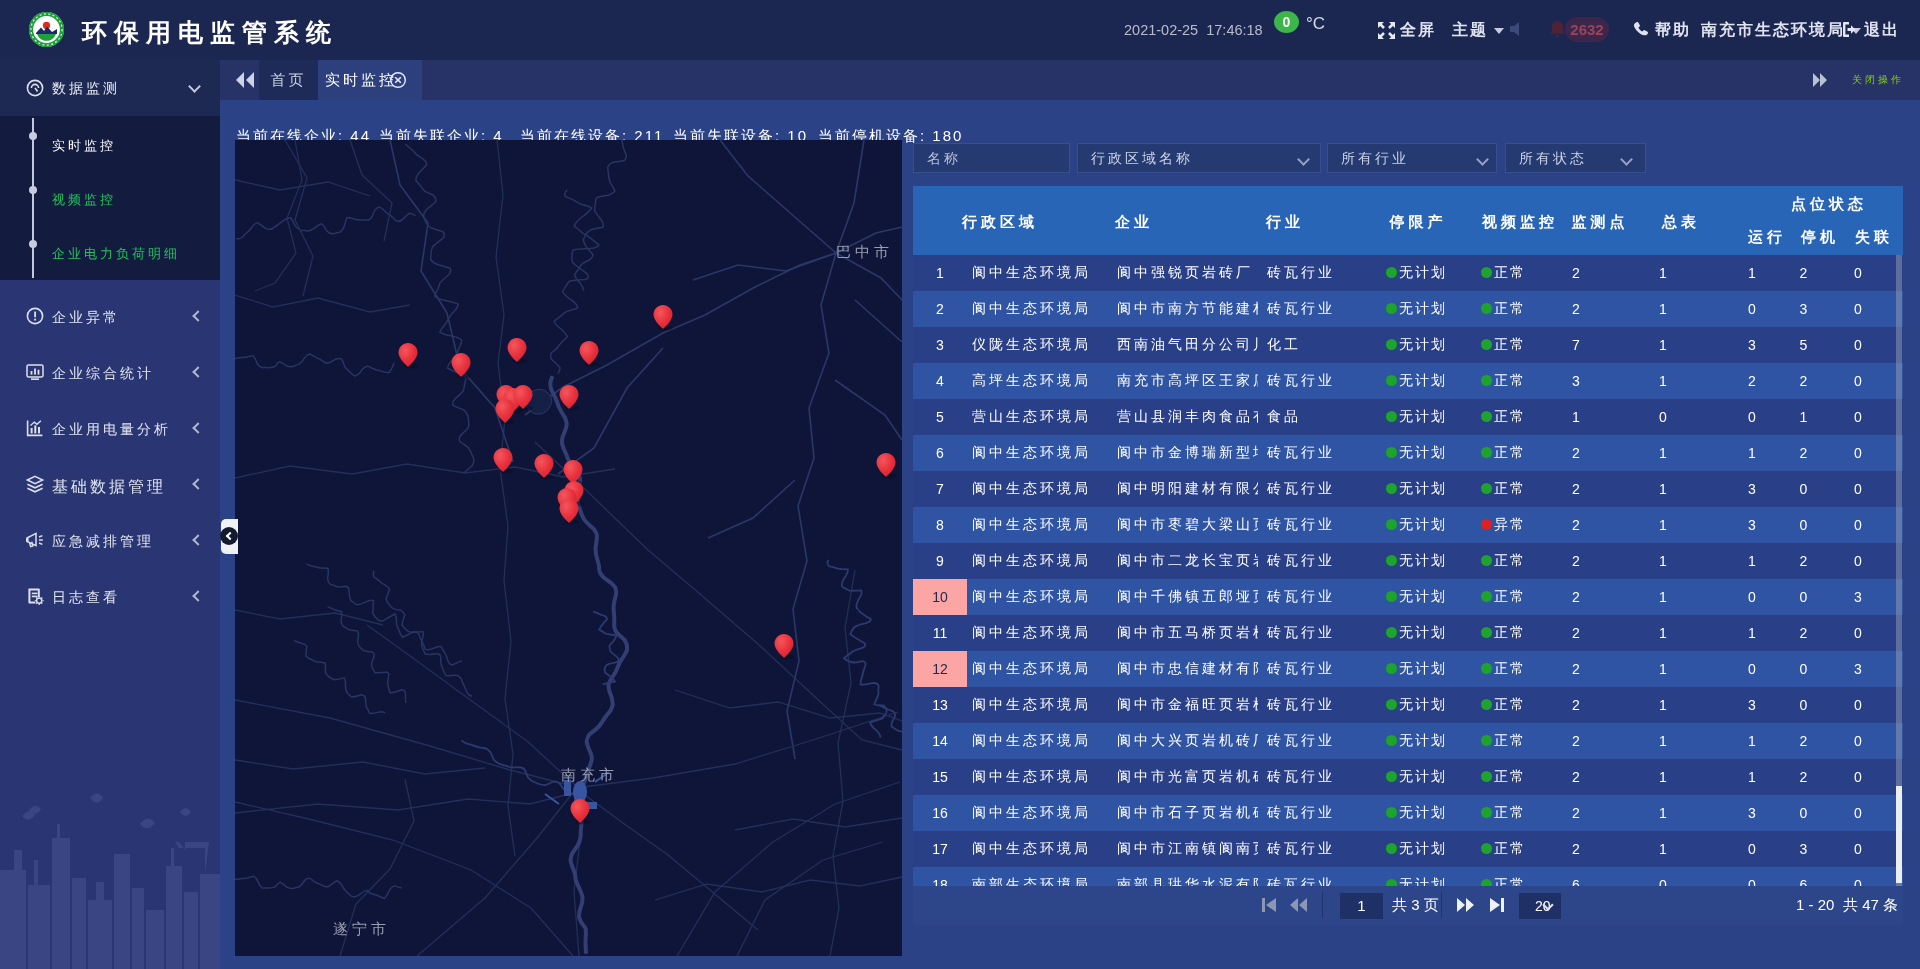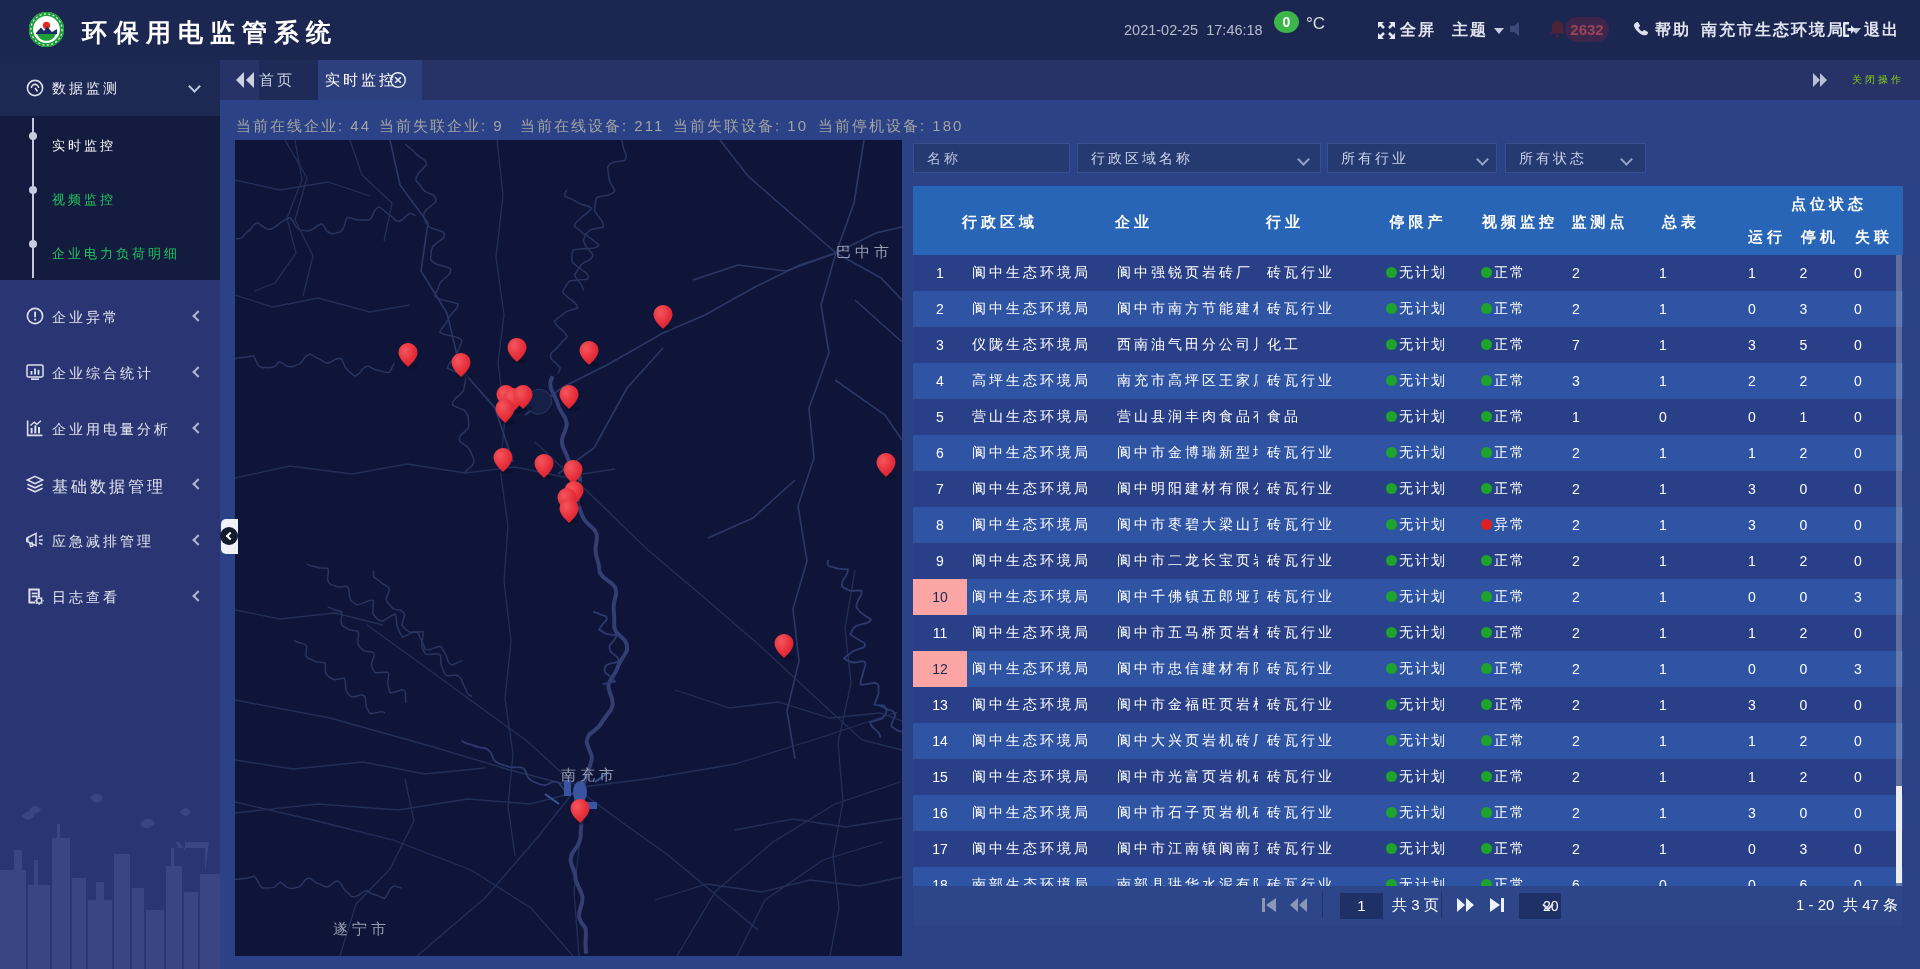--- a/index.html
+++ b/index.html
@@ -8,24 +8,24 @@
 .hdr{left:0;top:0;width:1920px;height:60px;background:#1c2751}
 .ttl{left:82px;top:16px;font-size:25px;font-weight:bold;color:#fff;letter-spacing:7px}
 .hr{color:#dfe3ee;font-size:16px;font-weight:600;letter-spacing:2px}
 .time{left:1124px;top:22px;font-size:14.5px;color:#b7bdcd;font-weight:400}
 .cdeg{left:1306px;top:14px;font-size:17px;color:#d6dae6;font-weight:400}
 .caret{display:inline-block;width:0;height:0;border-left:5px solid transparent;border-right:5px solid transparent;border-top:6px solid #c6cdde;vertical-align:middle;margin-left:6px}
 .side{left:0;top:60px;width:220px;height:909px;background:#2a3673}
 .subtx{position:absolute;left:52px;font-size:13px;color:#22c55e;letter-spacing:3px}
 .dot{position:absolute;left:29px;width:8px;height:8px;border-radius:50%;background:#c7cce0}
 .tabbar{left:220px;top:60px;width:1700px;height:40px;background:#273267}
-.tab1{left:259px;top:60px;width:59px;height:40px;background:#1e2a57;color:#c9d1e4;font-size:15px;line-height:40px;letter-spacing:3px}
+.tab1{left:259px;top:60px;width:59px;height:40px;background:#1e2a57;color:#c9d1e4;font-size:15px;line-height:40px;text-align:center;letter-spacing:3px}
 .tab2{left:318px;top:60px;width:104px;height:40px;background:#2e3f7d;color:#fff;font-size:15px;line-height:40px;text-align:center;letter-spacing:3px}
 .stats{left:220px;top:100px;width:1700px;height:40px;background:#2c4286}
-.stat{position:absolute;top:117px;color:#a3a3a3;font-size:15px;letter-spacing:2px}
+.stat{position:absolute;top:127px;color:#ffffff;font-size:15px;letter-spacing:2px}
 .map{left:235px;top:140px;width:667px;height:816px;background:#0f1539;overflow:hidden}
 .fin{position:absolute;top:143px;height:30px;background:#263a72;border:1px solid #3a4d8c;color:#b6c0d8;font-size:14px;line-height:28px;padding-left:13px;letter-spacing:3px}
 .fsel{color:#c9d2e6}
 .scar{position:absolute;top:155px;width:9px;height:9px;border-right:2px solid #93a2c6;border-bottom:2px solid #93a2c6;transform:rotate(45deg)}
 .thead{left:913px;top:186px;width:990px;height:69px;background:#2865b6;color:#fff}
 .hcell{position:absolute;font-size:15px;font-weight:bold;white-space:nowrap;transform:translateX(-50%);letter-spacing:4px}
 .tbody{left:913px;top:255px;width:990px;height:631px;overflow:hidden}
 .trow{display:flex;width:990px;height:36px;align-items:center;color:#fff;font-size:14px}
 .ro{background:#293f87}
 .re{background:#2e54a3}
@@ -198,21 +198,21 @@
 <svg class="abs" style="left:390px;top:72px" width="16" height="16" viewBox="0 0 16 16">
 <circle cx="8" cy="8" r="7.3" fill="none" stroke="#e8ecf4" stroke-width="1.4"></circle>
 <path d="M5.2 5.2 L10.8 10.8 M10.8 5.2 L5.2 10.8" stroke="#e8ecf4" stroke-width="1.6"></path>
 </svg>
 <svg class="abs" style="left:1812px;top:73px" width="15" height="14" viewBox="0 0 15 14">
 <path d="M1 0 l7 7 -7 7 Z M8 0 l7 7 -7 7 Z" fill="#b9c1d4"></path>
 </svg>
 <div class="abs" style="left:1852px;top:73px;font-size:10px;color:#84cc16;letter-spacing:3px">关闭操作</div>
 <div class="abs stats"></div>
 <div class="abs stat" style="left:236px">当前在线企业: 44</div>
-<div class="abs stat" style="left:379px">当前失联企业: 9</div>
+<div class="abs stat" style="left:379px">当前失联企业: 4</div>
 <div class="abs stat" style="left:520px">当前在线设备: 211</div>
 <div class="abs stat" style="left:673px">当前失联设备: 10</div>
 <div class="abs stat" style="left:818px">当前停机设备: 180</div>
 
 <div class="abs map" id="mapbox">
 <svg width="667" height="816" viewBox="0 0 667 816" style="position:absolute;left:0;top:0">
 <defs>
 <radialGradient id="pg" cx="0.35" cy="0.3" r="0.9">
 <stop offset="0" stop-color="#f4565e"></stop>
           <stop offset="0.55" stop-color="#e62e39"></stop>
@@ -587,21 +587,21 @@
 <div class="abs" style="left:1340px;top:893px;width:43px;height:26px;background:#1f3067;color:#fff;font-size:15px;text-align:center;line-height:26px">1</div>
 <div class="abs pgt" style="left:1392px">共 3 页</div>
 <div class="abs" style="left:1441px;top:892px;width:1px;height:26px;background:#22346b"></div>
 <svg class="abs" style="left:1457px;top:897px" width="17" height="16" viewBox="0 0 17 16">
     <path d="M0 1 v14 L8 8 Z M9 1 v14 L17 8 Z" fill="#eef1f7"></path>
   </svg>
 <svg class="abs" style="left:1490px;top:897px" width="14" height="16" viewBox="0 0 14 16">
     <path d="M0 1 v14 L10 8 Z" fill="#eef1f7"></path>
     <rect x="11" y="1" width="3" height="14" fill="#eef1f7"></rect>
   </svg>
-<div class="abs" style="left:1519px;top:893px;width:42px;height:26px;background:#1f3067;color:#fff;font-size:14px;line-height:26px;padding-left:24px">20</div>
+<div class="abs" style="left:1519px;top:893px;width:42px;height:26px;background:#1f3067;color:#fff;font-size:14px;line-height:26px;padding-left:16px">20</div>
 <div class="abs" style="left:1544px;top:901px;width:8px;height:8px;border-right:2px solid #dfe3ee;border-bottom:2px solid #dfe3ee;transform:rotate(45deg)"></div>
 <div class="abs pgt" style="left:1796px">1 - 20</div>
 <div class="abs pgt" style="left:1843px">共 47 条</div>
 
 <div class="abs" style="left:1896px;top:255px;width:6px;height:631px;background:rgba(160,168,182,.45)"></div>
 <div class="abs" style="left:1896px;top:786px;width:6px;height:97px;background:#eceef2"></div>
 
 <div class="abs" style="left:221px;top:519px;width:17px;height:35px;background:#f0f1f4;border-radius:5px 0 0 5px"></div>
 <div class="abs" style="left:220px;top:527px;width:18px;height:18px;border-radius:50%;background:#141a30"></div>
 <div class="abs" style="left:227px;top:533px;width:6px;height:6px;border-left:2px solid #fff;border-bottom:2px solid #fff;transform:rotate(45deg)"></div>

